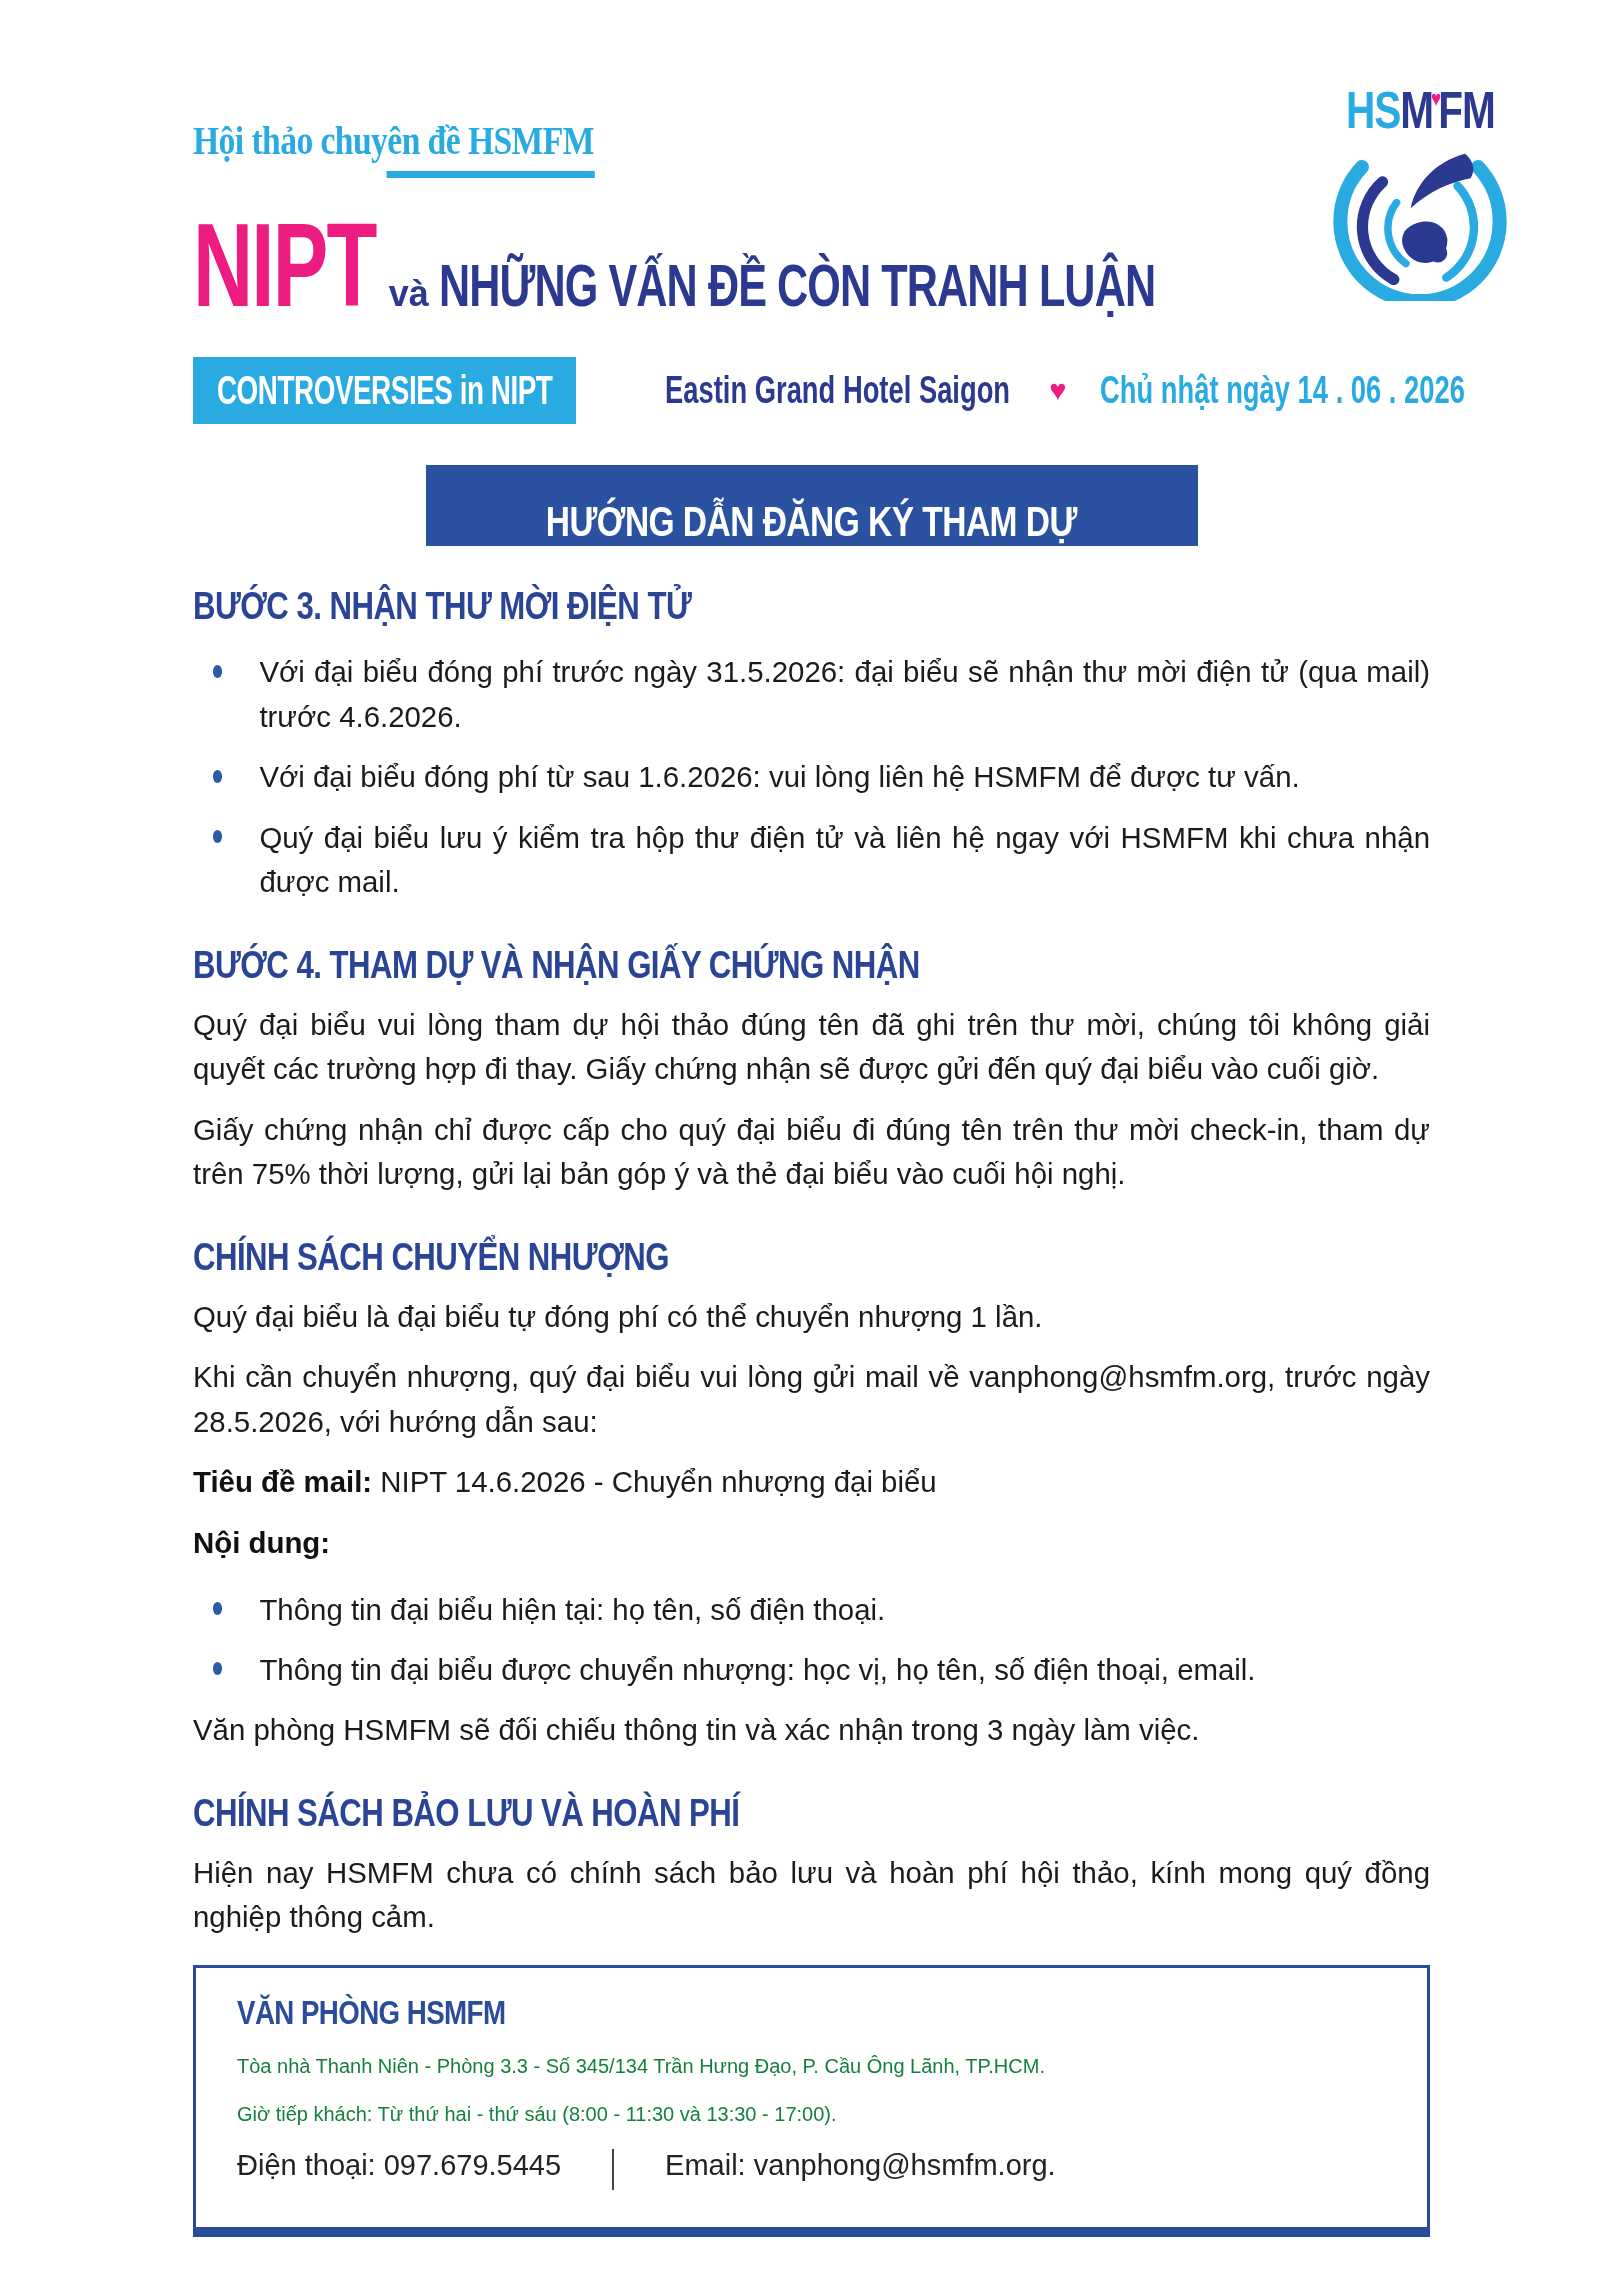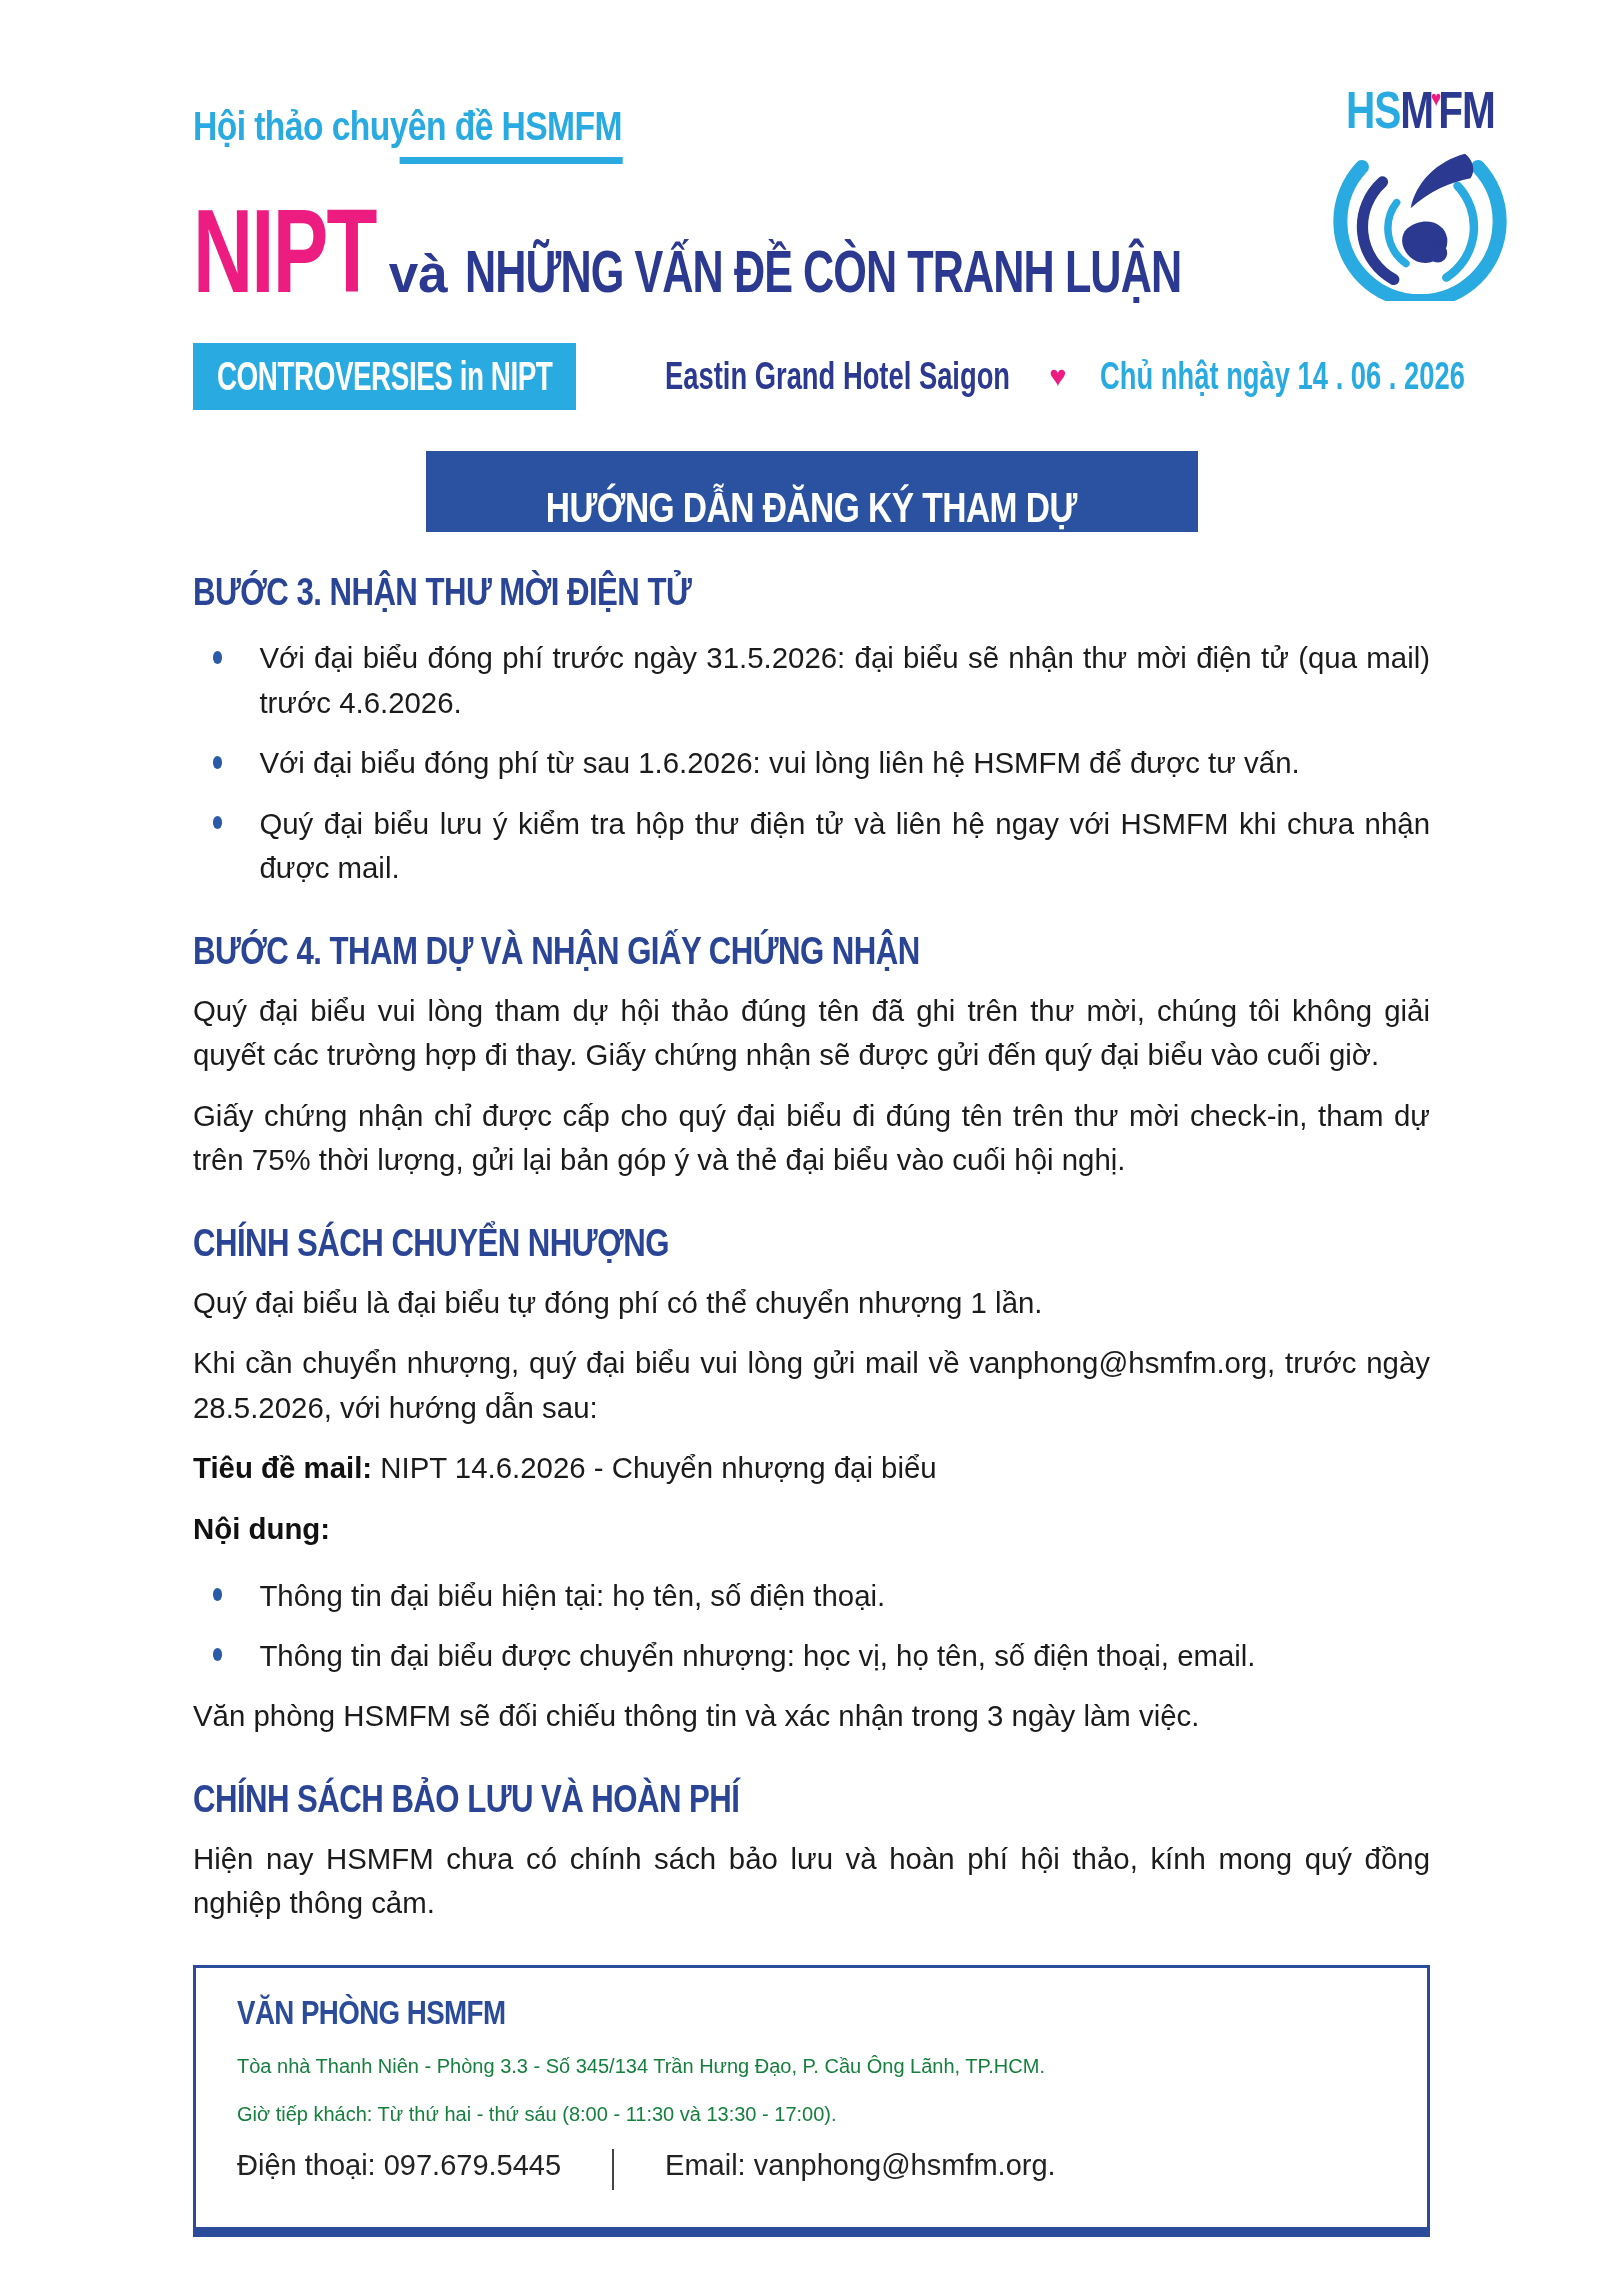--- a/index.html
+++ b/index.html
@@ -10,36 +10,36 @@
     padding:85px 193px 58px 193px;
     background:#ffffff;
     font-family:"Liberation Sans","DejaVu Sans",sans-serif;
     color:#1b1b1b;
     display:flex;flex-direction:column;
     overflow:hidden;
   }
   .cond{display:inline-block;transform-origin:0 70%;}
 
   
-  .tagline-wrap{margin-top:18px;}
+  .tagline-wrap{margin-top:31px;font-family:Liberation Serif, serif;}
   .tagline{
     position:relative;
     font-size:41px;font-weight:bold;color:#29ABE2;
     letter-spacing:-0.7px;transform:scaleX(0.82);
   }
   .tagline-bar{
     position:absolute;right:-1.3px;bottom:-14.4px;
     width:52%;height:7.2px;background:#29ABE2;
   }
   .title-row{margin-top:41px;display:flex;align-items:baseline;white-space:nowrap;}
   .nipt{
     font-size:119px;font-weight:bold;color:#EC1C81;line-height:1;
     letter-spacing:-2.6px;transform:scaleX(0.70);margin-right:-65px;
   }
-  .title-connector{font-size:53px;font-weight:bold;color:#2B3990;margin-right:17px;}
+  .title-connector{font-size:36px;font-weight:bold;color:#2B3990;margin-right:10px;}
   .title-rest{
     font-size:60px;font-weight:bold;color:#2B3990;line-height:1;
     letter-spacing:-1.3px;transform:scaleX(0.72);
   }
   .badge-row{margin-top:33px;display:flex;align-items:center;white-space:nowrap;gap:16px;}
   .badge-box{
     background:#29ABE2;width:383px;height:67px;flex:none;
     display:flex;align-items:center;justify-content:center;
   }
   .badge-text{

